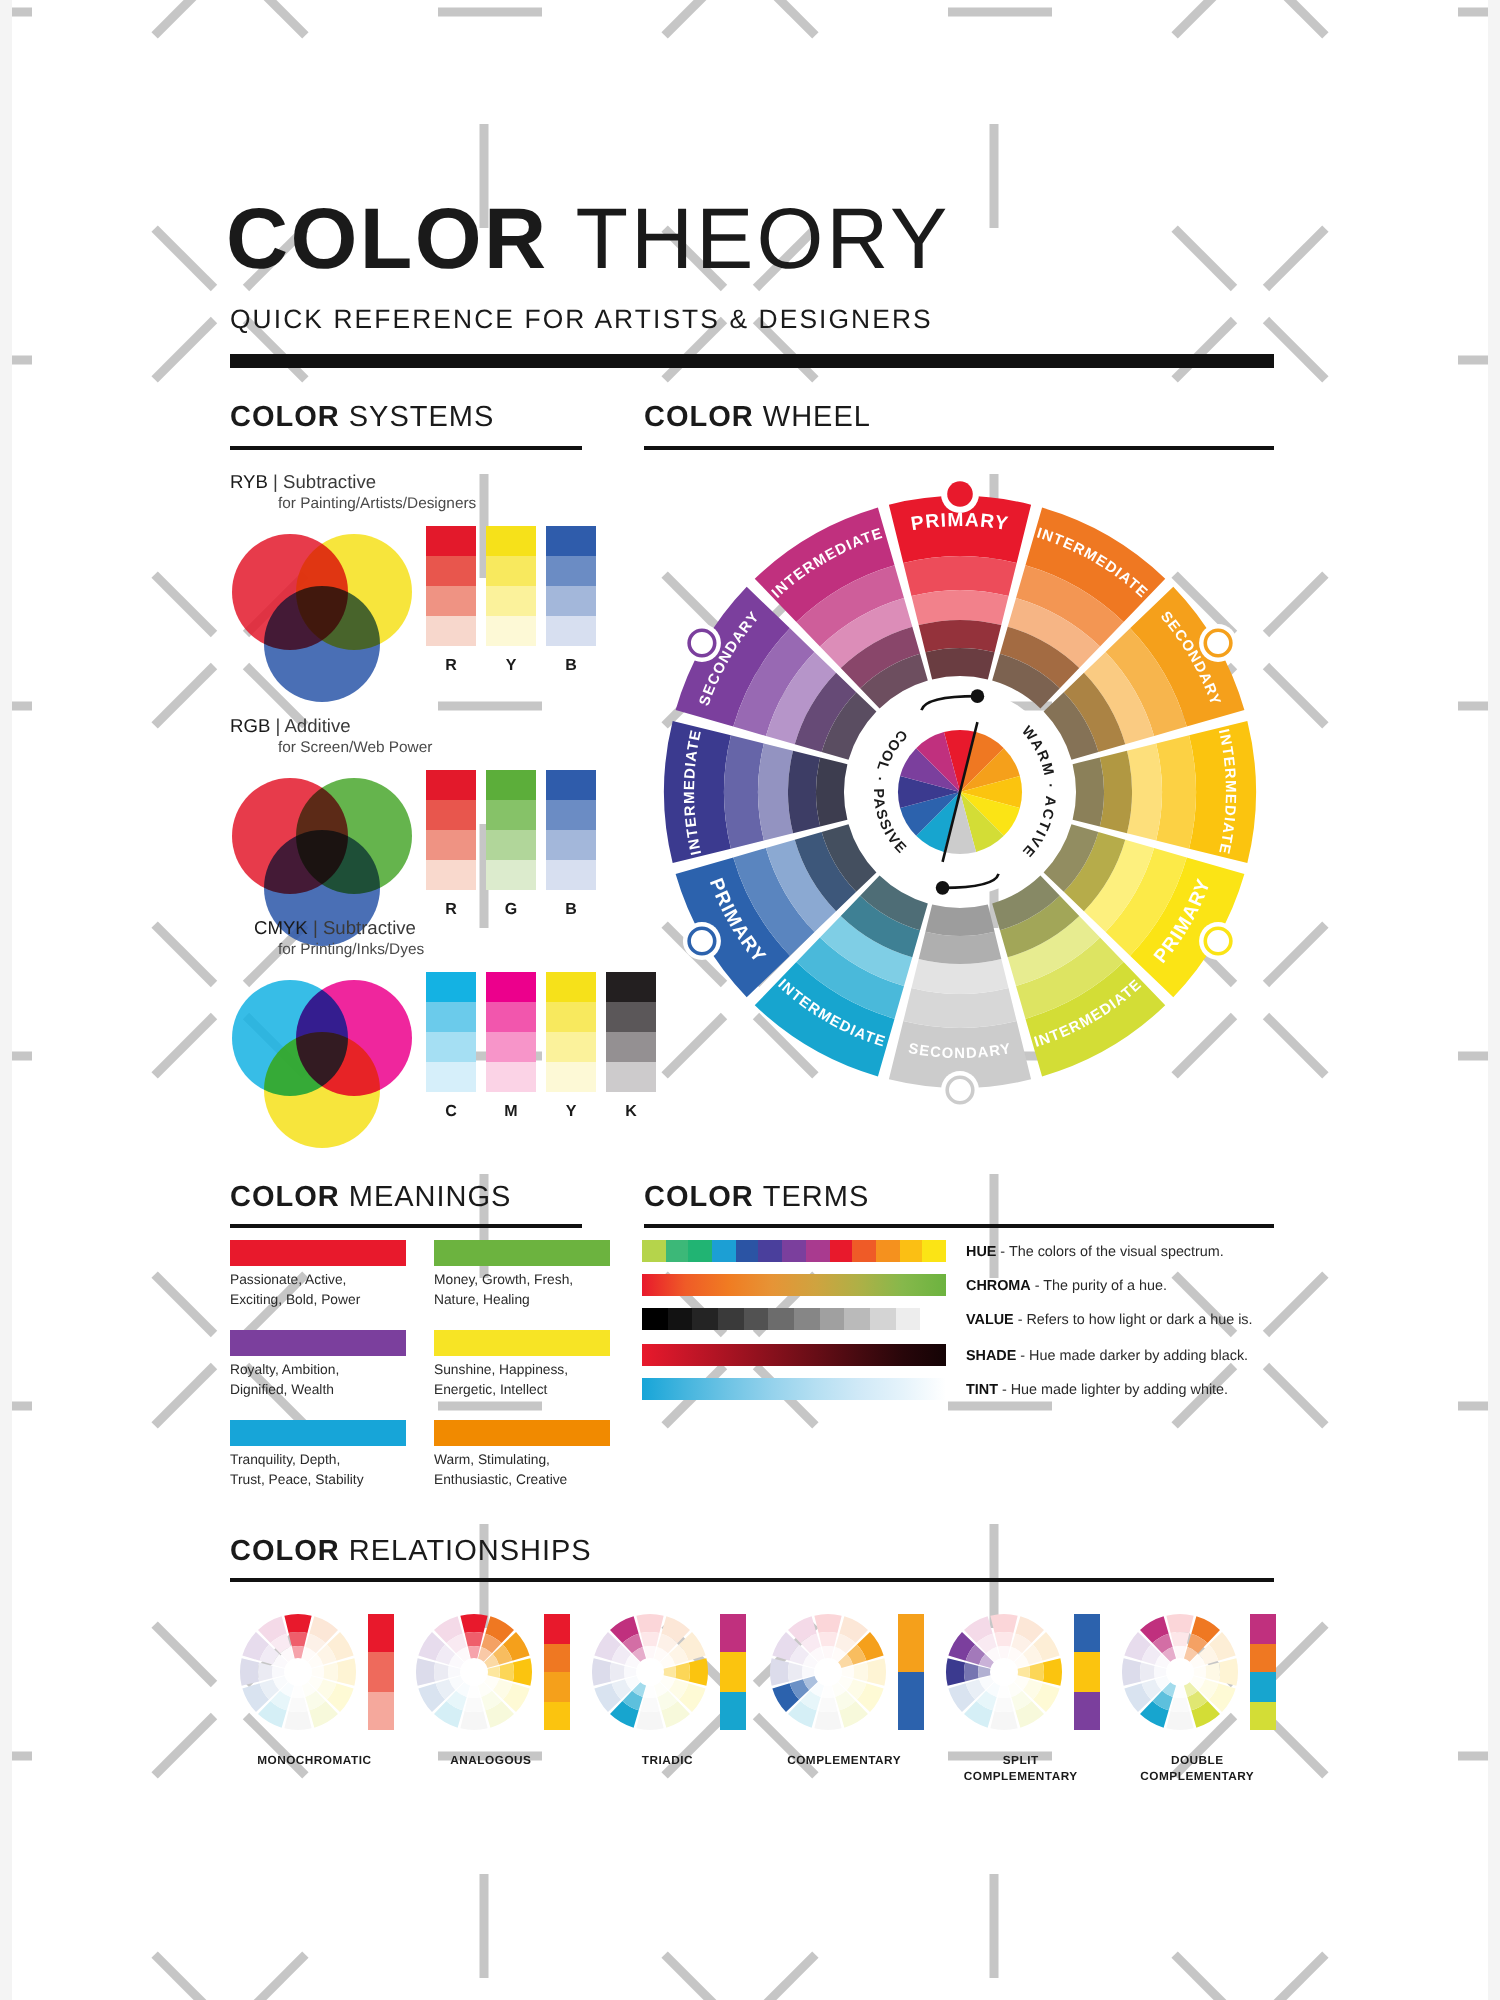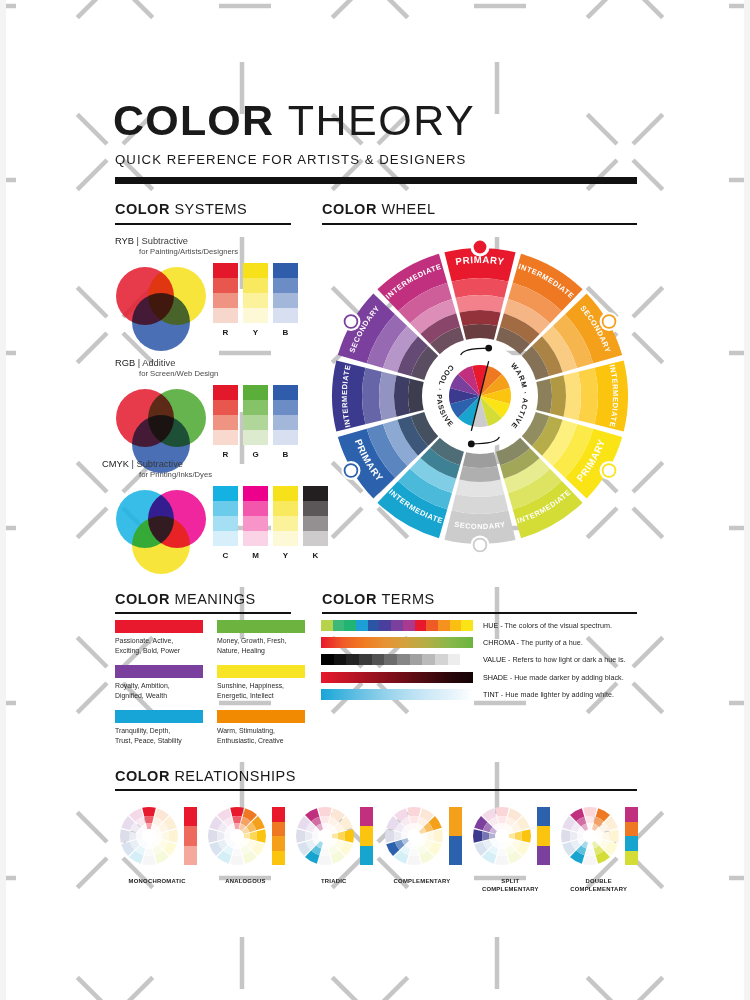--- a/index.html
+++ b/index.html
@@ -54,21 +54,21 @@
   .mean-grid{position:absolute;left:115px;top:620px;width:190px;
     display:grid;grid-template-columns:88px 88px;column-gap:14px;row-gap:10px;}
   .mean-bar{height:13px;width:88px;}
   .mean-txt{font-size:6.9px;line-height:1.38;color:#2a2a2a;margin-top:3px;}
 
   
   .terms{position:absolute;left:321px;top:620px;width:320px;}
   .term-row{display:flex;align-items:center;height:11px;margin-bottom:6.2px;}
   .term-bar{width:152px;height:11px;flex:none;}
   .term-txt{margin-left:10px;font-size:7.2px;white-space:nowrap;color:#2a2a2a;}
-  .term-txt b{font-weight:normal;color:#111;}
+  .term-txt b{font-weight:bold;color:#111;}
 
   
   .rel-row{position:absolute;left:113px;top:800px;width:530px;display:flex;gap:0;}
   .rel-item{width:88.3px;display:flex;flex-direction:column;align-items:center;}
   .rel-vis{display:flex;align-items:center;gap:4px;height:72px;}
   .rel-bar{width:13px;display:flex;flex-direction:column;}
   .rel-bar i{display:block;}
   .rel-lab{margin-top:6px;font-size:5.9px;font-weight:bold;letter-spacing:.25px;
     text-align:center;line-height:1.35;color:#1a1a1a;}
 </style>
@@ -251,21 +251,21 @@
           <i style="background: rgb(163, 183, 218);"></i>
           <i style="background: rgb(215, 223, 240);"></i>
         </div>
       </div>
       <div class="sw-lab" style="left: 213px; top: 328px;">
         <i>R</i>
         <i>Y</i>
         <i>B</i>
       </div>
       <div class="sys-title" style="left: 115px; top: 358px;"><b>RGB</b><i> | Additive</i></div>
-      <div class="sys-sub" style="left: 115px; top: 369px;">for Screen/Web Design</div>
+      <div class="sys-sub" style="left: 115px; top: 369px;">for Screen/Web Power</div>
       <div class="venn" style="left: 115px; top: 388px;"><svg width="92" height="86" viewBox="0 0 92 86">
           <g style="mix-blend-mode:multiply">
             <circle cx="30" cy="30" r="29" fill="#e3192b" fill-opacity="0.85" style="mix-blend-mode:multiply"></circle>
             <circle cx="62" cy="30" r="29" fill="#4aa72e" fill-opacity="0.85" style="mix-blend-mode:multiply"></circle>
             <circle cx="46" cy="56" r="29" fill="#2a56a8" fill-opacity="0.85" style="mix-blend-mode:multiply"></circle>
           </g>
         </svg></div>
       <div class="swatches" style="left: 213px; top: 385px;">
         <div class="sw-col">
           <i style="background: rgb(227, 25, 43);"></i>
@@ -284,21 +284,21 @@
           <i style="background: rgb(107, 140, 196);"></i>
           <i style="background: rgb(163, 183, 218);"></i>
           <i style="background: rgb(215, 223, 240);"></i>
         </div>
       </div>
       <div class="sw-lab" style="left: 213px; top: 450px;">
         <i>R</i>
         <i>G</i>
         <i>B</i>
       </div>
-      <div class="sys-title" style="left: 102px; top: 459px;"><b>CMYK</b><i> | Subtractive</i></div>
+      <div class="sys-title" style="left: 127px; top: 459px;"><b>CMYK</b><i> | Subtractive</i></div>
       <div class="sys-sub" style="left: 115px; top: 470px;">for Printing/Inks/Dyes</div>
       <div class="venn" style="left: 115px; top: 489px;"><svg width="92" height="86" viewBox="0 0 92 86">
           <g style="mix-blend-mode:multiply">
             <circle cx="30" cy="30" r="29" fill="#14b2e3" fill-opacity="0.85" style="mix-blend-mode:multiply"></circle>
             <circle cx="62" cy="30" r="29" fill="#ec008c" fill-opacity="0.85" style="mix-blend-mode:multiply"></circle>
             <circle cx="46" cy="56" r="29" fill="#f6e11a" fill-opacity="0.85" style="mix-blend-mode:multiply"></circle>
           </g>
         </svg></div>
       <div class="swatches" style="left: 213px; top: 486px;">
         <div class="sw-col">

